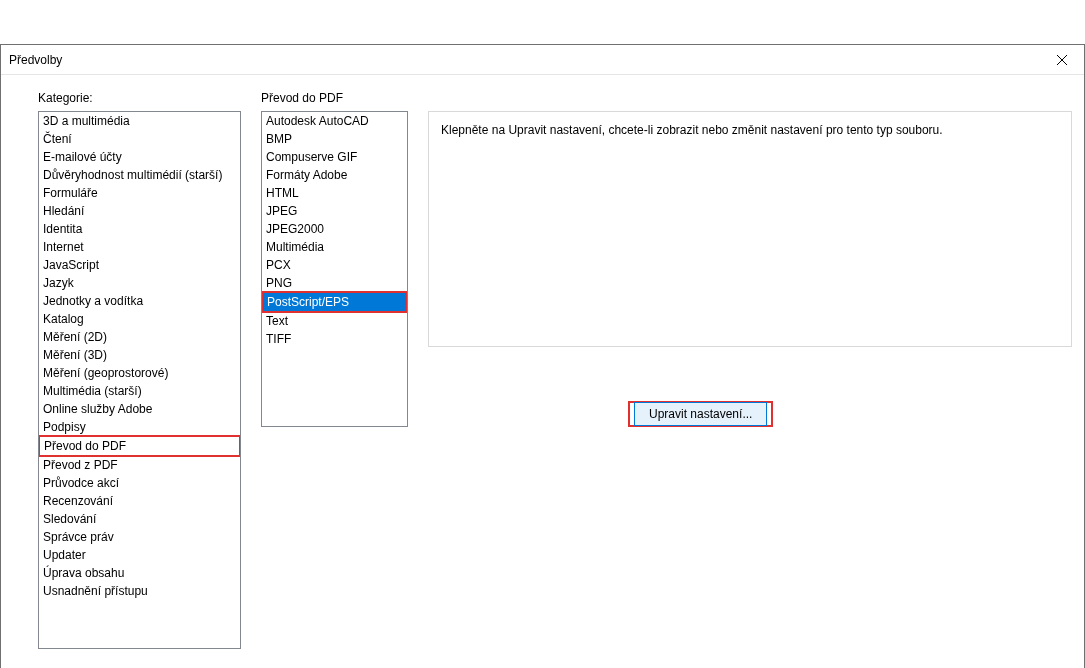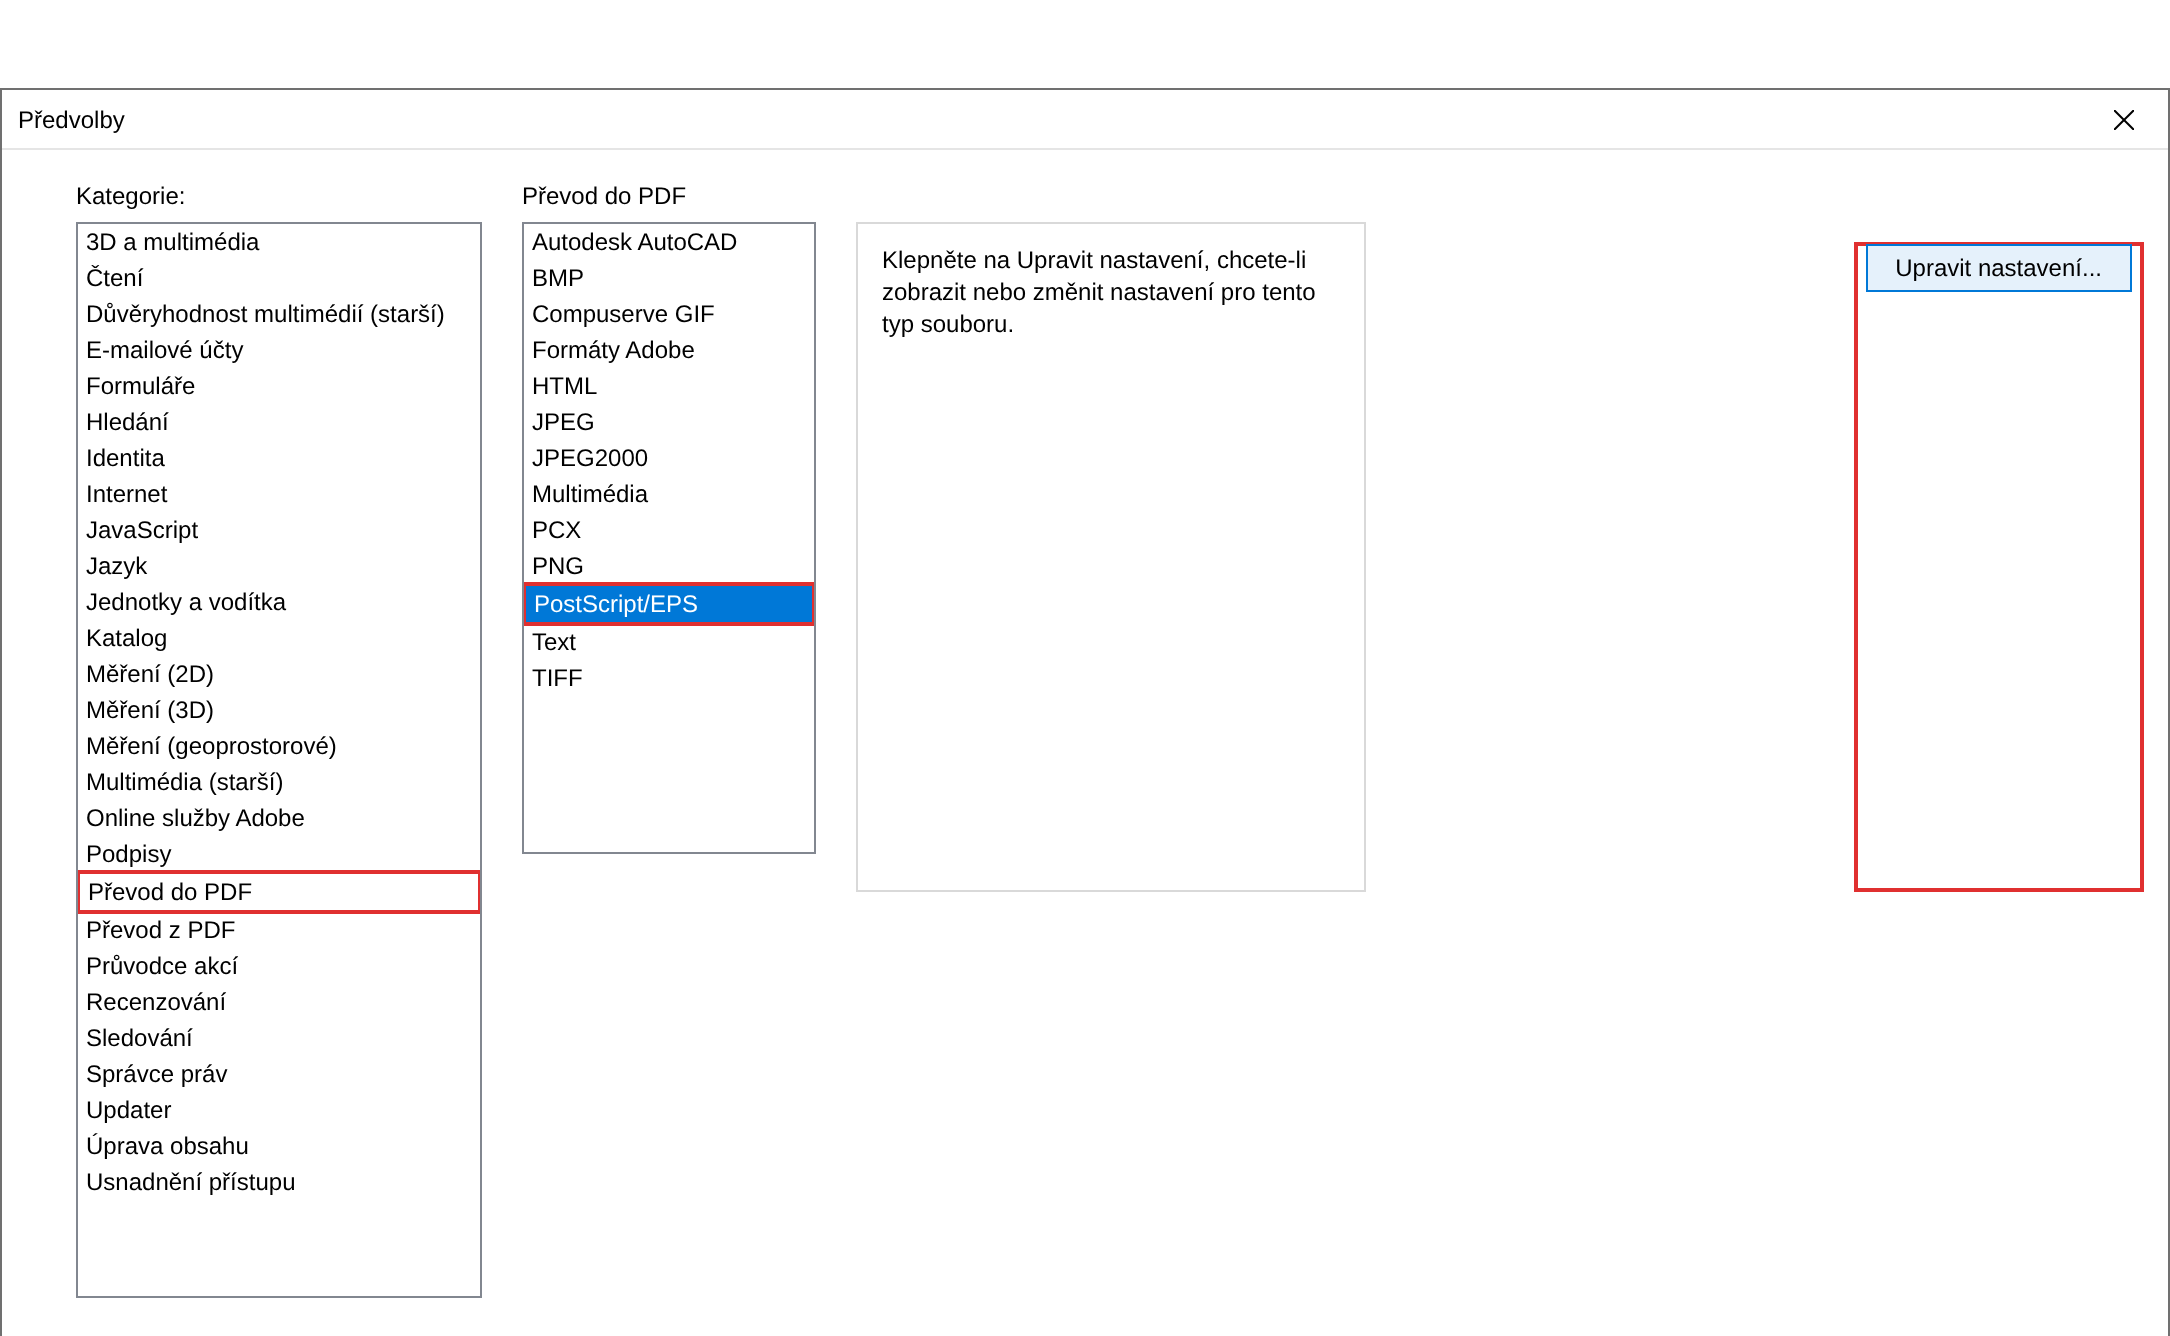--- a/index.html
+++ b/index.html
@@ -193,22 +193,22 @@
   </div>
 
   <div class="content">
     <div class="main-row">
 
       <div class="col-left">
         <div class="label">Kategorie:</div>
         <div class="listbox" id="categories-list">
             <div class="list-item">3D a multimédia</div>
             <div class="list-item">Čtení</div>
+            <div class="list-item">E-mailové účty</div>
             <div class="list-item">Důvěryhodnost multimédií (starší)</div>
-            <div class="list-item">E-mailové účty</div>
             <div class="list-item">Formuláře</div>
             <div class="list-item">Hledání</div>
             <div class="list-item">Identita</div>
             <div class="list-item">Internet</div>
             <div class="list-item">JavaScript</div>
             <div class="list-item">Jazyk</div>
             <div class="list-item">Jednotky a vodítka</div>
             <div class="list-item">Katalog</div>
             <div class="list-item">Měření (2D)</div>
             <div class="list-item">Měření (3D)</div>
@@ -245,21 +245,21 @@
                 <div class="list-item">Multimédia</div>
                 <div class="list-item">PCX</div>
                 <div class="list-item">PNG</div>
                 <div class="file-highlight">
                   <div class="list-item selected">PostScript/EPS</div>
                 </div>
                 <div class="list-item">Text</div>
                 <div class="list-item">TIFF</div>
               </div>
           </div>
-          <div style="flex:1;display:flex;gap:44px;">
+          <div style="flex:1;display:flex;flex-direction:column;gap:44px;">
             <div class="desc-panel">
               <div class="desc-text">Klepněte na Upravit nastavení, chcete-li zobrazit nebo změnit nastavení pro tento typ souboru.</div>
             </div>
             <div class="edit-btn-wrap">
               <span class="edit-btn-highlight">
                 <span class="edit-btn">Upravit nastavení...</span>
               </span>
             </div>
           </div>
         </div>

